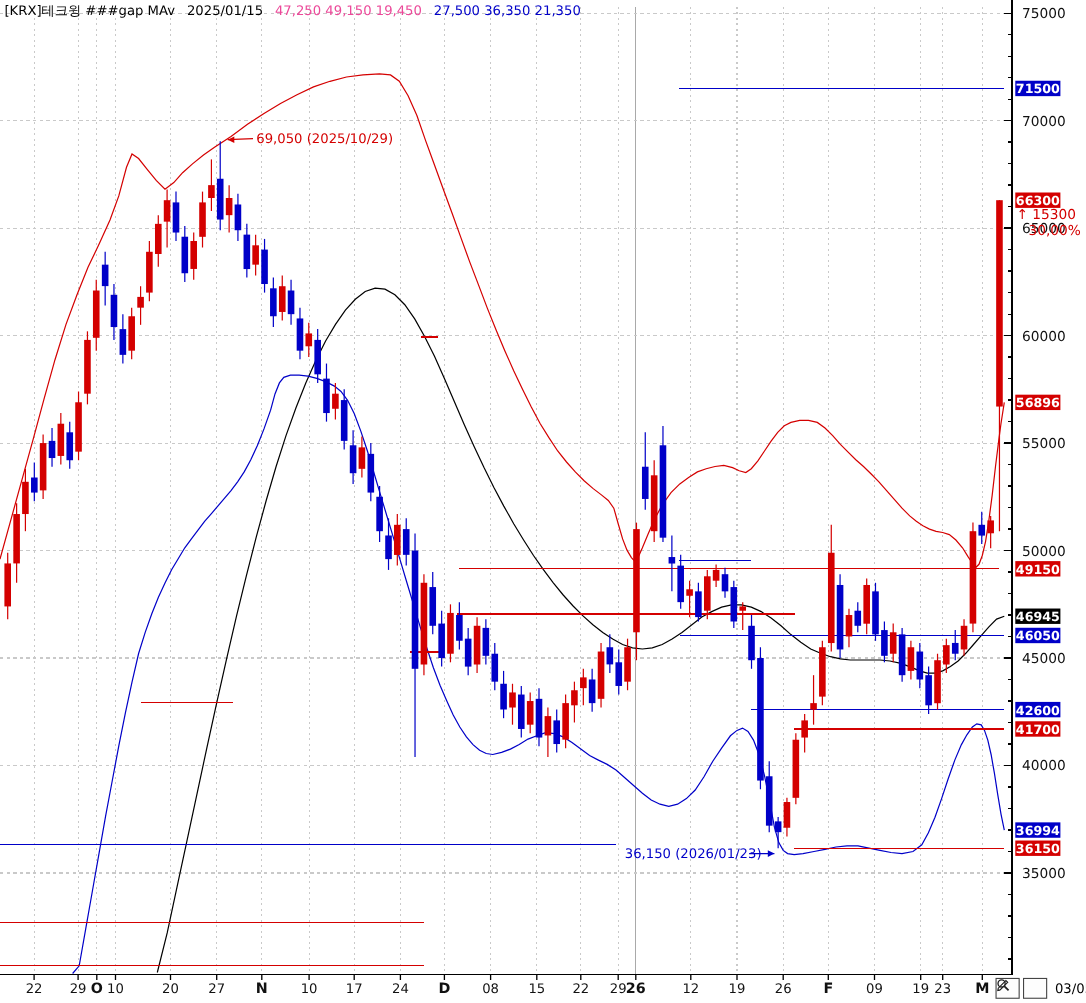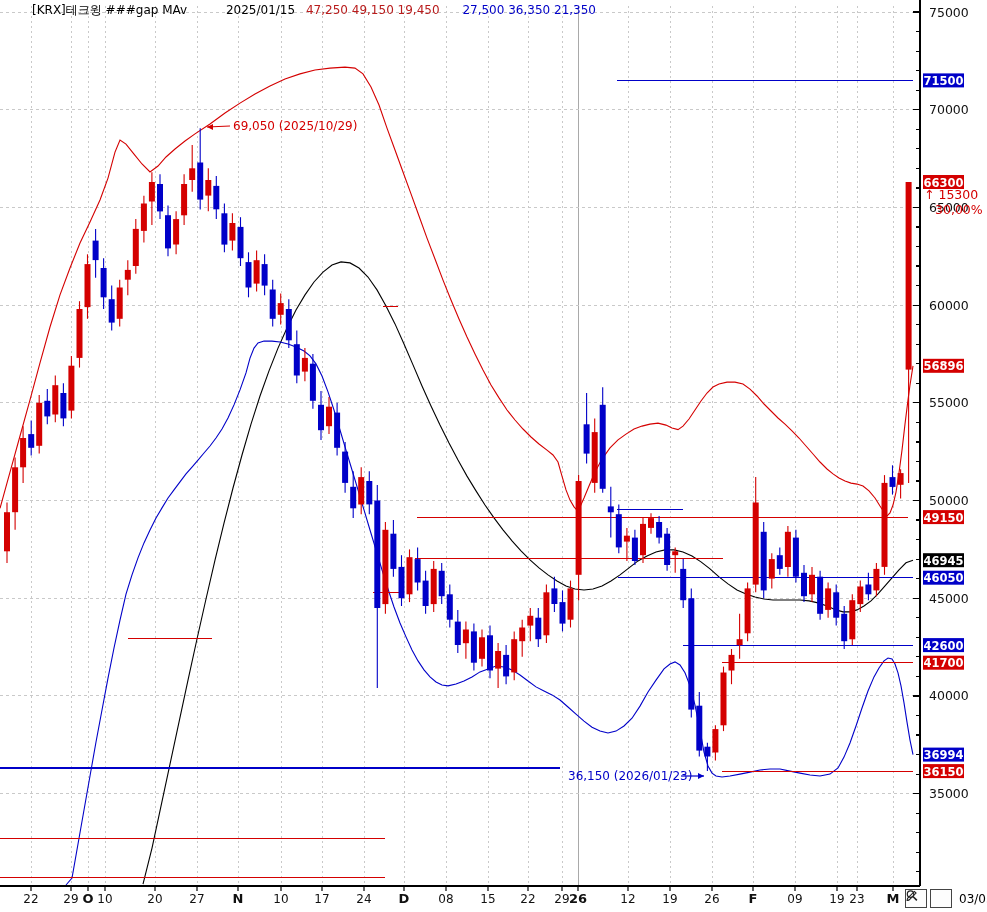--- a/index.html
+++ b/index.html
@@ -1,22 +1,22 @@
 <!DOCTYPE html>
 <html><head>
 <meta charset="utf-8">
 <style>
   html,body{margin:0;padding:0;background:#fff;}
   body{font-family:"DejaVu Sans","Liberation Sans",sans-serif;}
   .stage{position:relative;width:987px;height:912px;background:#fff;overflow:hidden;}
   .chart-title{position:absolute;left:4px;top:2px;font-size:12px;white-space:nowrap;z-index:5;background:transparent;}
   .chart-title span{margin-right:7px;}
-  .t-black{color:#000;margin-left:28px;}
-  .t-red{color:#b91c1c;}
-  .t-blue{color:#0000c8;margin-left:12px;}
+  .t-black{color:#000;}
+  .t-red{color:#ec4899;}
+  .t-blue{color:#0000c8;}
   svg{position:absolute;left:0;top:0;}
   .toolbar{position:absolute;left:905px;top:889px;display:flex;align-items:center;gap:3px;z-index:6;}
   .tb-btn{width:22px;height:19px;border:1px solid #444;background:#fdfdfd;display:flex;align-items:center;justify-content:center;padding:0;box-sizing:border-box;}
   .tb-date{font-size:12px;color:#000;margin-left:4px;}
 </style>
 </head>
 <body>
 
 <div class="stage">
   <div class="chart-title">

